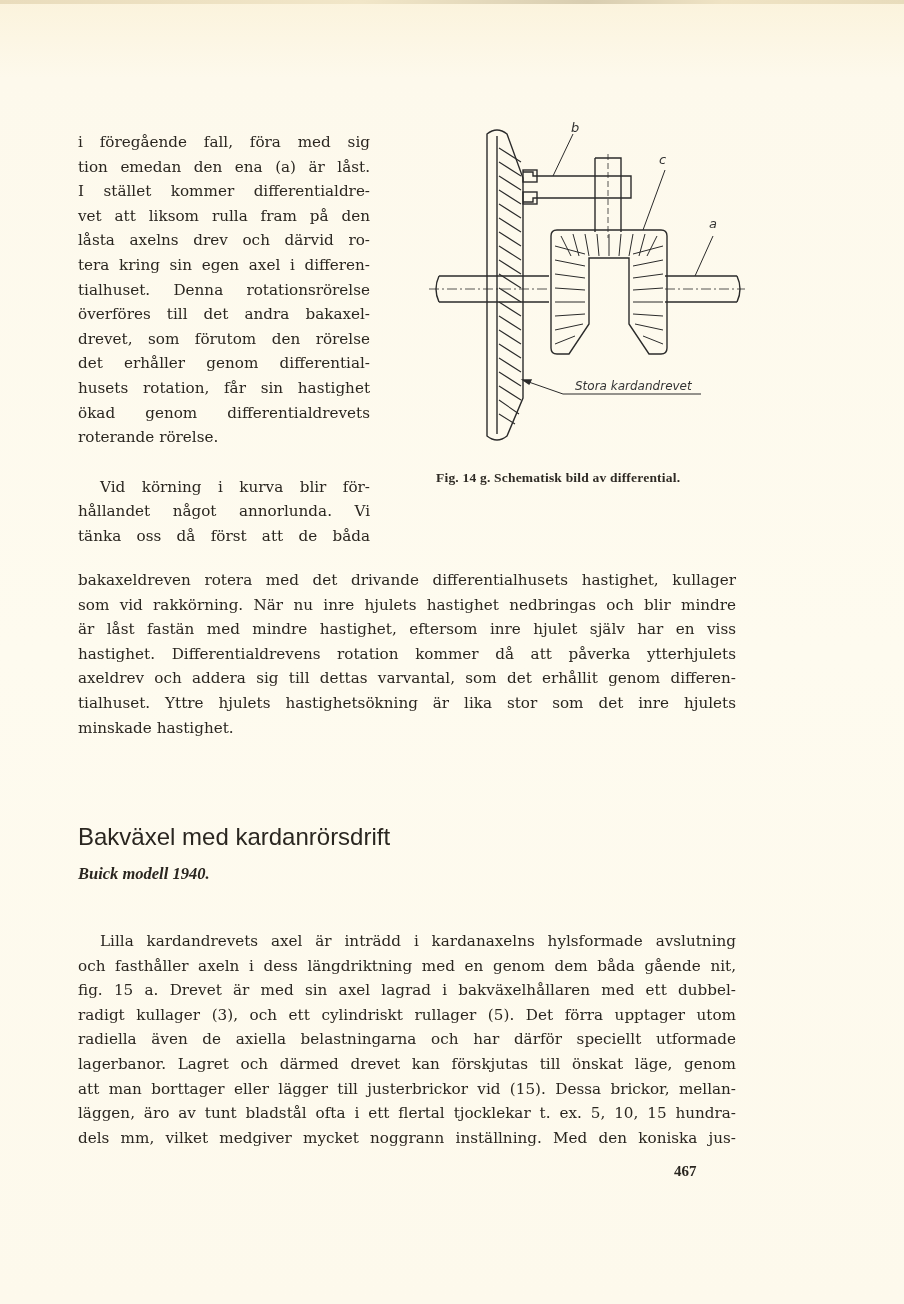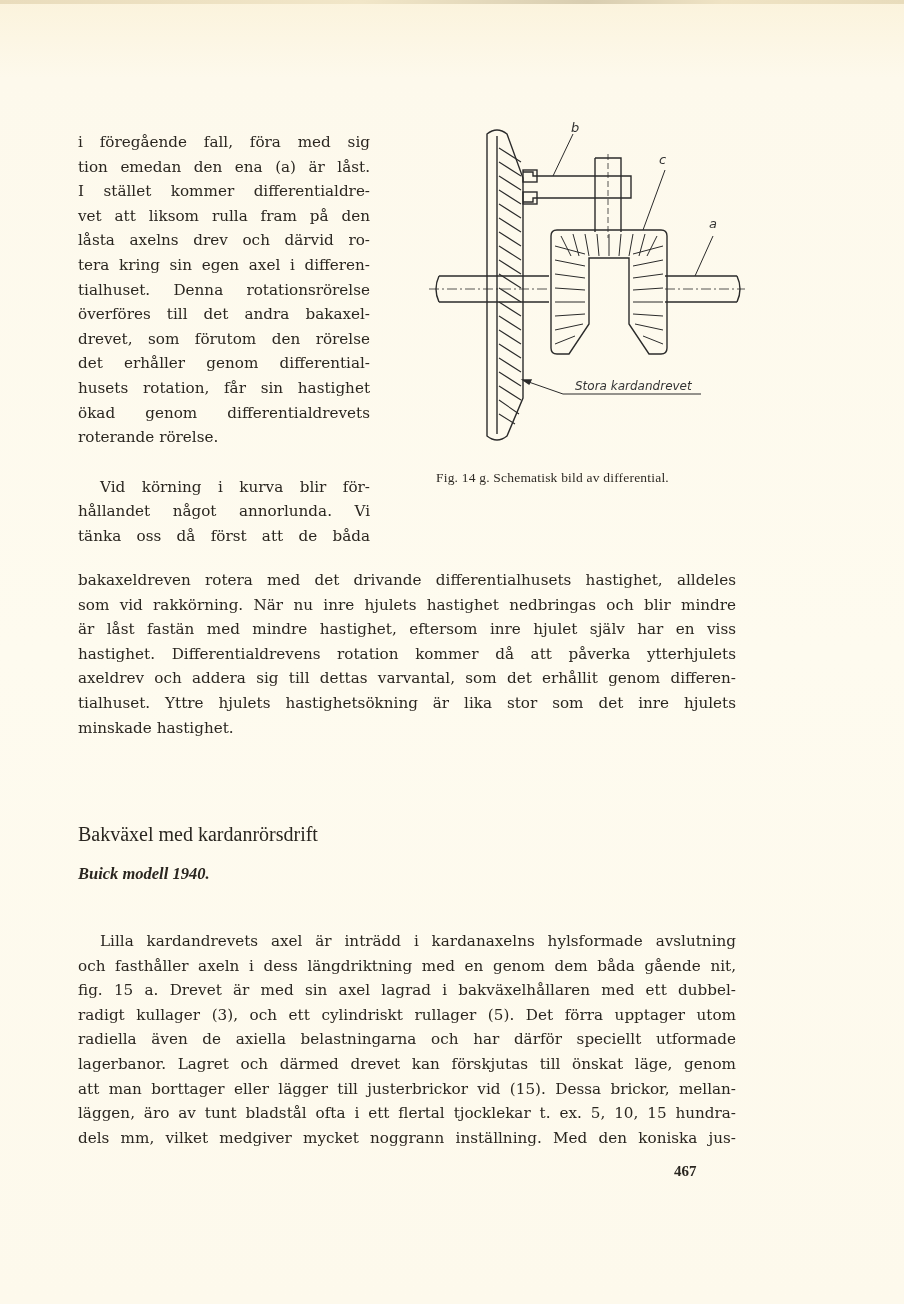--- a/index.html
+++ b/index.html
@@ -31,25 +31,25 @@
     .full {
       position: absolute; left: 78px; width: 658px;
       font-size: 15.2px; line-height: 24.6px;
     }
     .figure {
       position: absolute; left: 425px; top: 118px; width: 320px; height: 340px;
     }
     .figcap {
       position: absolute; left: 436px; top: 470px; width: 310px;
       font-family: "Liberation Serif", serif; font-size: 13.5px;
-      font-weight: normal; letter-spacing: 0.2px; color: #2f2b25;
+      font-weight: bold; letter-spacing: 0.2px; color: #2f2b25;
     }
     .heading {
       position: absolute; left: 78px; top: 823px;
-      font-family: Liberation Serif, serif; font-size: 20px; color: #2a2620;
+      font-family: Liberation Sans, sans-serif; font-size: 24px; color: #2a2620;
     }
     .subheading {
       position: absolute; left: 78px; top: 864px;
       font-family: "Liberation Serif", serif; font-size: 16.5px;
       font-weight: bold; font-style: italic; color: #2a2620;
     }
     .pagenum {
       position: absolute; left: 674px; top: 1163px;
       font-family: "Liberation Serif", serif; font-size: 15px; font-weight: bold;
     }
@@ -125,21 +125,21 @@
       </g>
       <text class="lbl" x="146" y="14" font-size="13">b</text>
       <text class="lbl" x="234" y="46" font-size="13">c</text>
       <text class="lbl" x="284" y="110" font-size="13">a</text>
       <text class="lbl" x="150" y="272" font-size="12">Stora kardandrevet</text>
     </svg>
   </div>
   <div class="figcap">Fig. 14 g.  Schematisk bild av differential.</div>
 
   <div class="full" style="top:568px;">
-    <span class="jline">bakaxeldreven rotera med det drivande differentialhusets hastighet, alldeles</span>
+    <span class="jline">bakaxeldreven rotera med det drivande differentialhusets hastighet, kullager</span>
     <span class="jline">som vid rakkörning. När nu inre hjulets hastighet nedbringas och blir mindre</span>
     <span class="jline">är låst fastän med mindre hastighet, eftersom inre hjulet själv har en viss</span>
     <span class="jline">hastighet. Differentialdrevens rotation kommer då att påverka ytterhjulets</span>
     <span class="jline">axeldrev och addera sig till dettas varvantal, som det erhållit genom differen-</span>
     <span class="jline">tialhuset. Yttre hjulets hastighetsökning är lika stor som det inre hjulets</span>
     <span class="jline last">minskade hastighet.</span>
   </div>
 
   <div class="heading">Bakväxel med kardanrörsdrift</div>
   <div class="subheading">Buick modell 1940.</div>

